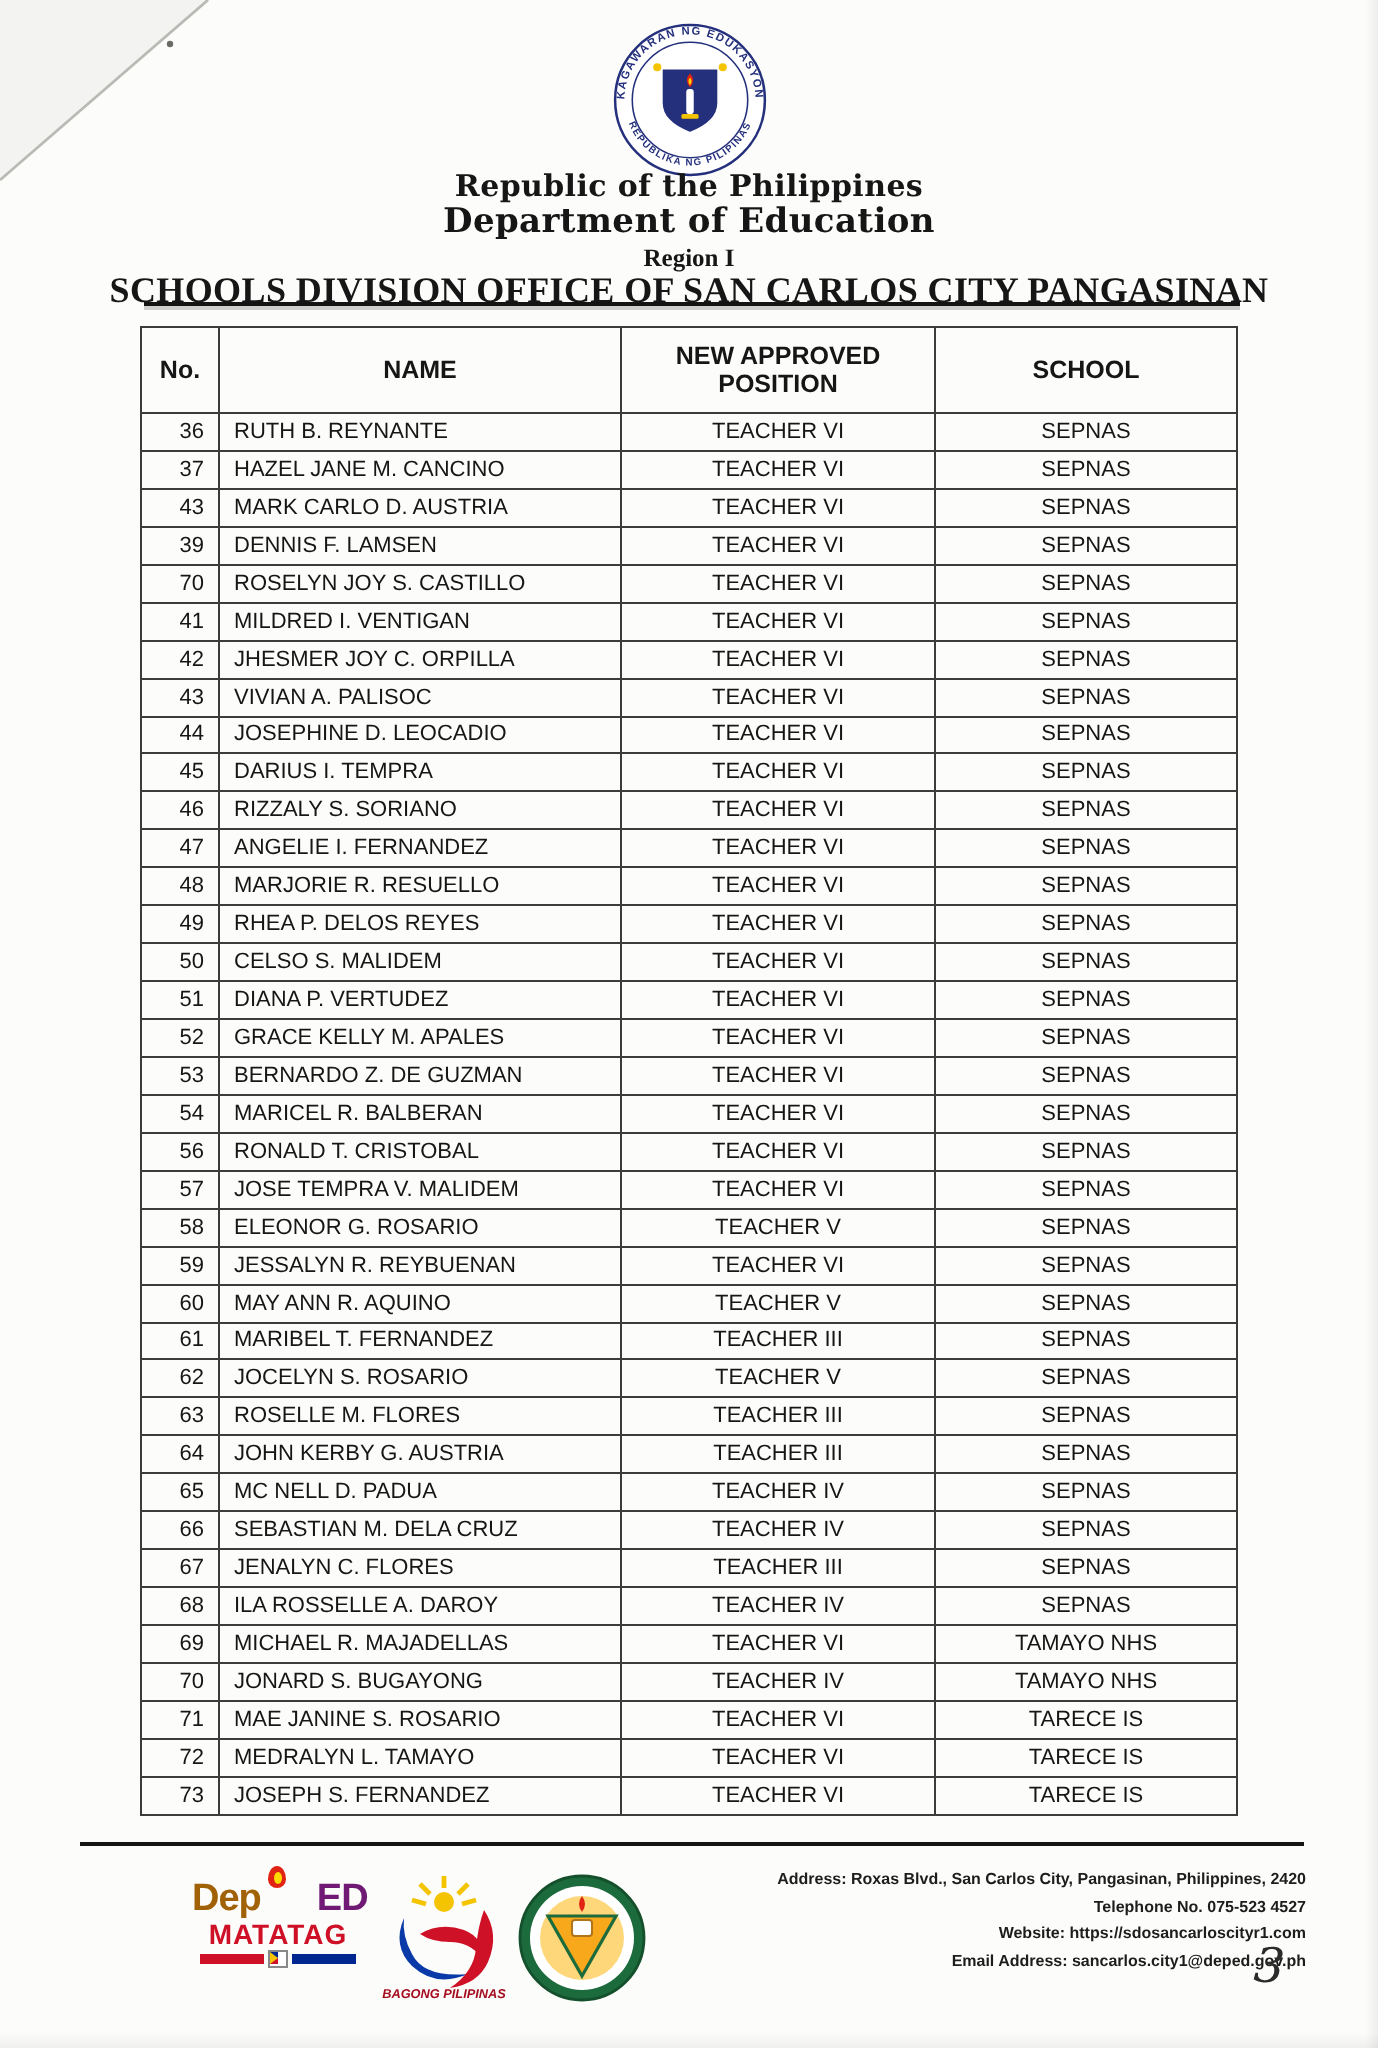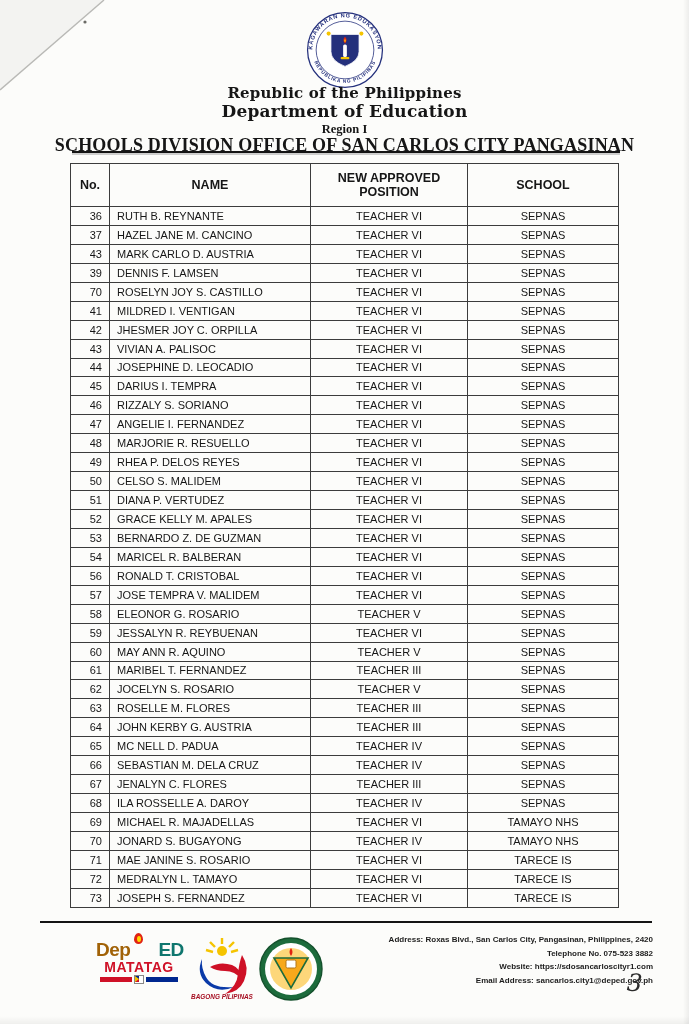--- a/index.html
+++ b/index.html
@@ -30,21 +30,21 @@
   }
   .roster td{font-size:11px;padding:0 2px;height:16px;}
   .roster td.c0{text-align:right;padding-right:7px;}
   .roster td.c1{text-align:left;padding-left:7px;}
   .roster td.c2,.roster td.c3{text-align:center;}
   
   .footer-rule{position:absolute;left:40px;top:921px;width:612px;height:2.2px;background:#141414;}
   .logo-deped{position:absolute;left:96px;top:940px;width:86px;height:62px;text-align:center;}
   .deped-word{font-size:19px;font-weight:bold;letter-spacing:-.5px;font-family:"Liberation Sans",sans-serif;position:relative;line-height:20px;}
   .deped-blue{color:#a16207;}
-  .deped-red{color:#0f766e;margin-left:28px;}
+  .deped-red{color:#701a75;margin-left:28px;}
   .deped-flame{position:absolute;left:38px;top:-7px;width:9px;height:11px;background:#e02313;border-radius:50% 50% 50% 50%/60% 60% 40% 40%;}
   .deped-flame:before{content:"";position:absolute;left:2.5px;top:3px;width:4px;height:6px;background:#ffd900;border-radius:50%;}
   .matatag{font-size:14px;font-weight:bold;color:#cf1127;letter-spacing:.5px;line-height:15px;}
   .matatag-strip{margin:1px auto 0;width:78px;height:7px;display:flex;align-items:center;justify-content:center;gap:2px;}
   .strip-bar{height:5px;flex:1;}
   .strip-red{background:#cf1127;}
   .strip-blue{background:#00278f;}
   .strip-flag{width:8px;height:7px;background:#fff;border:.5px solid #888;position:relative;}
   .strip-flag:before{content:"";position:absolute;left:0;top:0;border-top:3.5px solid #00278f;border-bottom:3.5px solid #cf1127;border-left:4px solid #f5c400;width:0;height:0;}
   .logo-bagong{position:absolute;left:190px;top:937px;width:64px;height:66px;}
@@ -377,21 +377,21 @@
     <circle cx="33" cy="33" r="26" fill="#ffffff"></circle>
     <circle cx="33" cy="33" r="21" fill="#fdd77a"></circle>
     <path d="M 16,22 h 34 l -17,30 z" fill="#f7a81b" stroke="#1c6b3c" stroke-width="1.6"></path>
     <rect x="28" y="24" width="10" height="8" rx="1.5" fill="#ffffff" stroke="#b0741a" stroke-width="1"></rect>
     <path d="M 33,12 q 3,4 0,8 q -3,-4 0,-8 z" fill="#e02313"></path>
     <circle cx="33" cy="33" r="31" fill="none" stroke="#14502c" stroke-width="1.4"></circle>
   </svg>
 
   <div class="footer-text">
     <div>Address: Roxas Blvd., San Carlos City, Pangasinan, Philippines, 2420</div>
-    <div>Telephone No.  075-523 3882</div>
+    <div>Telephone No.  075-523 4527</div>
     <div>Website: https://sdosancarloscityr1.com</div>
     <div>Email Address: sancarlos.city1@deped.gov.ph</div>
   </div>
 
   <div class="page-num">3</div>
 
   <div class="edge-shade"></div>
   <div class="bottom-shade"></div>
 </div>
 

